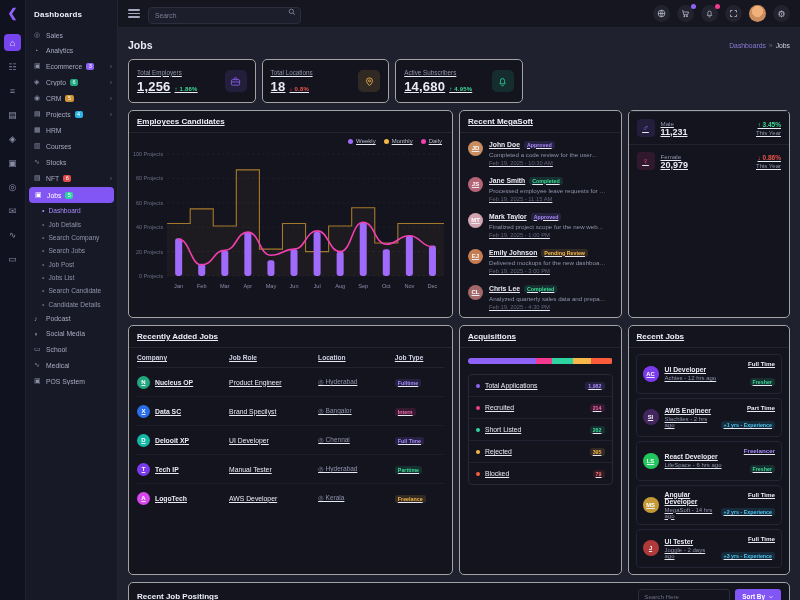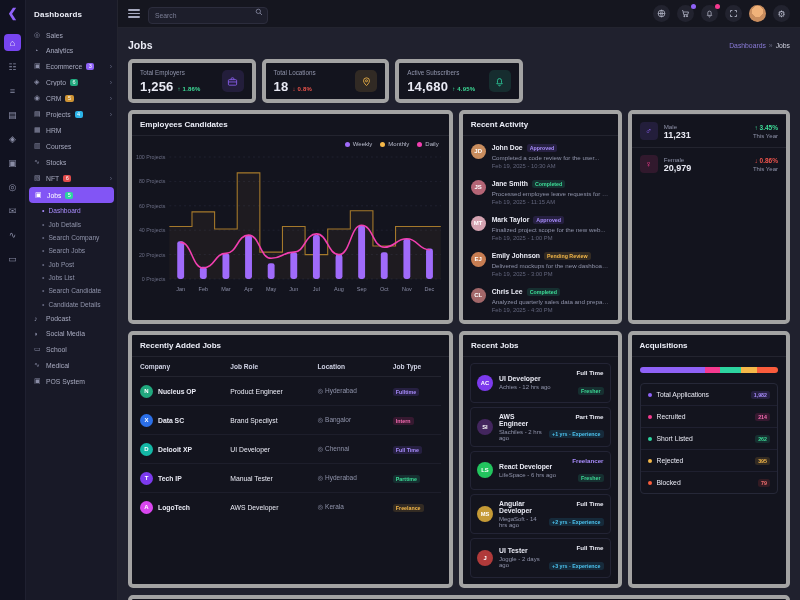--- a/index.html
+++ b/index.html
@@ -31,41 +31,41 @@
     color:#9094ab; cursor:pointer; white-space:nowrap; }
   .s-sub .dot { font-size:7px; color:#62657c; }
   .s-sub.active { color:#a78bfa; }
   .s-sub.active .dot { color:#a78bfa; }
 
   
   .topbar { position:absolute; left:118px; top:0; width:682px; height:28px; background:#15161f;
     border-bottom:1px solid #23242f; display:flex; align-items:center; padding:0 10px; gap:8px; }
   .burger { width:12px; cursor:pointer; display:flex; flex-direction:column; gap:2px; }
   .burger span { height:1.4px; background:#a7aabf; border-radius:1px; }
-  .tb-search { position:relative; width:120px; }
+  .tb-search { position:relative; width:153px; }
   .tb-search input { width:100%; height:17px; background:#1d1e2b; border:1px solid #2c2d3d; border-radius:4px;
     color:#cfd2e4; font-size:6.8px; padding:0 16px 0 6px; outline:none; font-family:"Liberation Sans",sans-serif; }
   .tb-search input::placeholder { color:#7b7e95; }
   .tb-search .mag { position:absolute; right:5px; top:4px; color:#8a8da6; }
   .tb-right { margin-left:auto; display:flex; align-items:center; gap:7px; }
   .tb-btn { position:relative; width:17px; height:17px; border-radius:50%; background:#22232f;
     display:flex; align-items:center; justify-content:center; color:#b9bccd; cursor:pointer; font-size:9px; }
   .tb-dot { position:absolute; top:-1.5px; right:-1.5px; width:5px; height:5px; border-radius:50%; }
   .tb-avatar { width:17px; height:17px; border-radius:50%;
     background:radial-gradient(circle at 50% 38%, #f0b27a 0 40%, #c98d5e 41% 75%, #8a5a34 76%); cursor:pointer; }
 
   
   .content { position:absolute; left:118px; top:28px; width:682px; height:572px; padding:7px 10px; overflow:hidden; }
   .page-head { display:flex; align-items:center; justify-content:space-between; height:20px; margin-bottom:4px; }
   .page-title { font-size:10.5px; font-weight:bold; }
   .crumb { font-size:6.8px; color:#8a7bd8; }
   .crumb .sep { color:#62657c; margin:0 3px; }
   .crumb .cur { color:#d0d2e0; }
 
-  .card { background:#13141e; border:4px solid #a3a3a3; border-radius:5px; }
+  .card { background:#13141e; border:1px solid #a3a3a3; border-radius:5px;text-decoration:underline; }
   .card-h { padding:6px 8px; border-bottom:1px solid #23242f; font-size:8px; font-weight:bold; color:#eceef8;
     display:flex; align-items:center; justify-content:space-between; }
 
   .stats-row { display:grid; grid-template-columns:repeat(5,1fr); gap:6px; margin-bottom:7px; }
   .stat { padding:7px 8px; display:flex; align-items:center; justify-content:space-between; height:44px; }
   .stat .lb { font-size:6.3px; color:#9094ab; margin-bottom:3px; }
   .stat .big { font-size:13px; font-weight:bold; letter-spacing:.2px; display:flex; align-items:baseline; gap:4px; }
   .stat .delta { font-size:6px; font-weight:bold; }
   .stat .ibox { width:22px; height:22px; border-radius:5px; display:flex; align-items:center; justify-content:center; }
 
@@ -417,21 +417,21 @@
             <text x="210.5" y="144" text-anchor="middle" font-size="5.6" fill="#8a8da6">Aug</text>
             <text x="233.5" y="144" text-anchor="middle" font-size="5.6" fill="#8a8da6">Sep</text>
             <text x="256.5" y="144" text-anchor="middle" font-size="5.6" fill="#8a8da6">Oct</text>
             <text x="279.5" y="144" text-anchor="middle" font-size="5.6" fill="#8a8da6">Nov</text>
             <text x="302.5" y="144" text-anchor="middle" font-size="5.6" fill="#8a8da6">Dec</text>
           </svg>
       </div>
 
       <div class="card">
         <div class="card-h">
-            <span>Recent Activity</span>
+            <span>Recent MegaSoft</span>
           </div>
         <div class="act-list" id="act-list">
             <div class="act">
               <div class="av" style="background: rgb(201, 141, 94);">JD</div>
               <div>
                 <div class="nm">John Doe<span class="badge b-purple">Approved</span></div>
                 <div class="ds">Completed a code review for the user...</div>
                 <div class="dt">Feb 19, 2025 - 10:30 AM</div>
               </div>
             </div>
@@ -540,68 +540,20 @@
                 <div>AWS Developer</div>
                 <div class="rj-loc">◎ Kerala</div>
                 <div><span class="badge b-orange">Freelance</span></div>
               </div>
             </div>
         </div>
       </div>
 
       <div class="card">
         <div class="card-h">
-            <span>Recent Jobs</span>
-          </div>
-        <div class="rcj-list" id="rcj-list">
-            <div class="rcj">
-              <div class="av" style="background: rgb(124, 58, 237);">AC</div>
-              <div>
-                <div class="ti">UI Developer</div>
-                <div class="mt">Achies - 12 hrs ago</div>
-              </div>
-              <div class="right"><div class="tp" style="color: rgb(233, 234, 244);">Full Time</div><span class="badge b-green">Fresher</span></div>
-            </div>
-            <div class="rcj">
-              <div class="av" style="background: rgb(67, 38, 94);">SI</div>
-              <div>
-                <div class="ti">AWS Engineer</div>
-                <div class="mt">Slachiles - 2 hrs ago</div>
-              </div>
-              <div class="right"><div class="tp" style="color: rgb(233, 234, 244);">Part Time</div><span class="badge b-cyan">+1 yrs - Experience</span></div>
-            </div>
-            <div class="rcj">
-              <div class="av" style="background: rgb(34, 197, 94);">LS</div>
-              <div>
-                <div class="ti">React Developer</div>
-                <div class="mt">LifeSpace - 6 hrs ago</div>
-              </div>
-              <div class="right"><div class="tp" style="color: rgb(167, 139, 250);">Freelancer</div><span class="badge b-green">Fresher</span></div>
-            </div>
-            <div class="rcj">
-              <div class="av" style="background: rgb(197, 154, 54);">MS</div>
-              <div>
-                <div class="ti">Angular Developer</div>
-                <div class="mt">MegaSoft - 14 hrs ago</div>
-              </div>
-              <div class="right"><div class="tp" style="color: rgb(233, 234, 244);">Full Time</div><span class="badge b-cyan">+2 yrs - Experience</span></div>
-            </div>
-            <div class="rcj">
-              <div class="av" style="background: rgb(176, 58, 58);">J</div>
-              <div>
-                <div class="ti">UI Tester</div>
-                <div class="mt">Joggle - 2 days ago</div>
-              </div>
-              <div class="right"><div class="tp" style="color: rgb(233, 234, 244);">Full Time</div><span class="badge b-cyan">+3 yrs - Experience</span></div>
-            </div>
-          </div>
-      </div>
-
-      <div class="card">
-        <div class="card-h">
             <span>Acquisitions</span>
           </div>
         <div class="acq-bar" id="acq-bar">
             <div style="width: 47%; background: rgb(143, 98, 247);"></div>
             <div style="width: 11%; background: rgb(245, 57, 143);"></div>
             <div style="width: 15%; background: rgb(45, 212, 160);"></div>
             <div style="width: 12%; background: rgb(245, 184, 73);"></div>
             <div style="width: 15%; background: rgb(250, 92, 60);"></div>
           </div>
         <div class="acq-box" id="acq-rows">
@@ -622,20 +574,68 @@
             </div>
             <div class="acq-row">
               <span class="dot" style="background: rgb(245, 184, 73);"></span>
               <span>Rejected</span>
               <span class="badge b-orange">395</span>
             </div>
             <div class="acq-row">
               <span class="dot" style="background: rgb(250, 92, 60);"></span>
               <span>Blocked</span>
               <span class="badge b-red">79</span>
+            </div>
+          </div>
+      </div>
+
+      <div class="card">
+        <div class="card-h">
+            <span>Recent Jobs</span>
+          </div>
+        <div class="rcj-list" id="rcj-list">
+            <div class="rcj">
+              <div class="av" style="background: rgb(124, 58, 237);">AC</div>
+              <div>
+                <div class="ti">UI Developer</div>
+                <div class="mt">Achies - 12 hrs ago</div>
+              </div>
+              <div class="right"><div class="tp" style="color: rgb(233, 234, 244);">Full Time</div><span class="badge b-green">Fresher</span></div>
+            </div>
+            <div class="rcj">
+              <div class="av" style="background: rgb(67, 38, 94);">SI</div>
+              <div>
+                <div class="ti">AWS Engineer</div>
+                <div class="mt">Slachiles - 2 hrs ago</div>
+              </div>
+              <div class="right"><div class="tp" style="color: rgb(233, 234, 244);">Part Time</div><span class="badge b-cyan">+1 yrs - Experience</span></div>
+            </div>
+            <div class="rcj">
+              <div class="av" style="background: rgb(34, 197, 94);">LS</div>
+              <div>
+                <div class="ti">React Developer</div>
+                <div class="mt">LifeSpace - 6 hrs ago</div>
+              </div>
+              <div class="right"><div class="tp" style="color: rgb(167, 139, 250);">Freelancer</div><span class="badge b-green">Fresher</span></div>
+            </div>
+            <div class="rcj">
+              <div class="av" style="background: rgb(197, 154, 54);">MS</div>
+              <div>
+                <div class="ti">Angular Developer</div>
+                <div class="mt">MegaSoft - 14 hrs ago</div>
+              </div>
+              <div class="right"><div class="tp" style="color: rgb(233, 234, 244);">Full Time</div><span class="badge b-cyan">+2 yrs - Experience</span></div>
+            </div>
+            <div class="rcj">
+              <div class="av" style="background: rgb(176, 58, 58);">J</div>
+              <div>
+                <div class="ti">UI Tester</div>
+                <div class="mt">Joggle - 2 days ago</div>
+              </div>
+              <div class="right"><div class="tp" style="color: rgb(233, 234, 244);">Full Time</div><span class="badge b-cyan">+3 yrs - Experience</span></div>
             </div>
           </div>
       </div>
     </div>
 
     <div class="card post-card">
       <div class="card-h">
         <span>Recent Job Positings</span>
         <div class="post-controls">
           <input placeholder="Search Here" style="">

